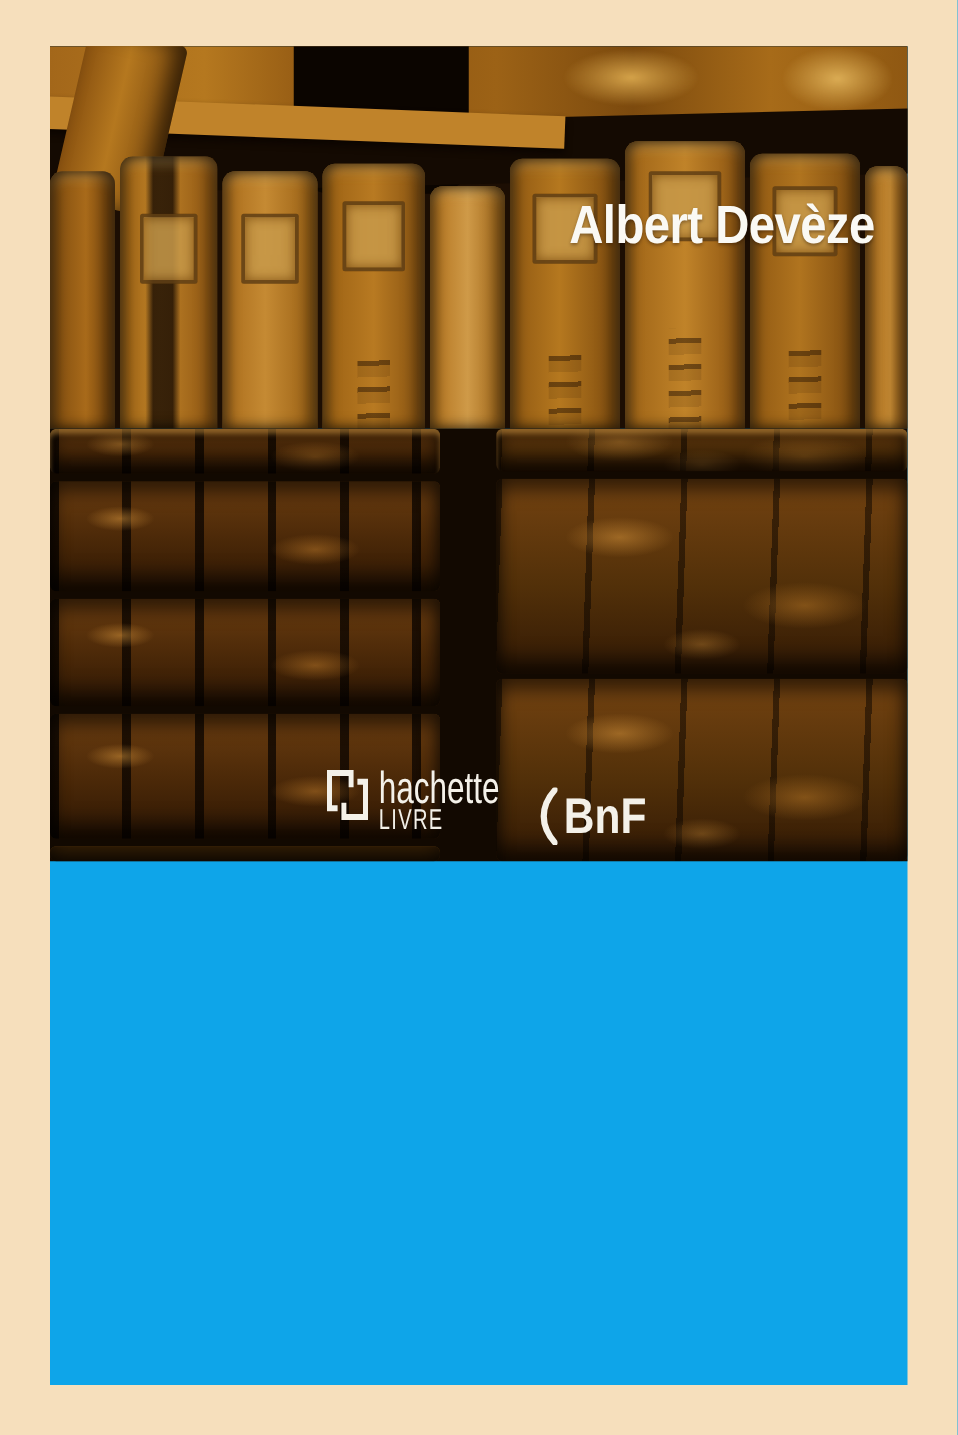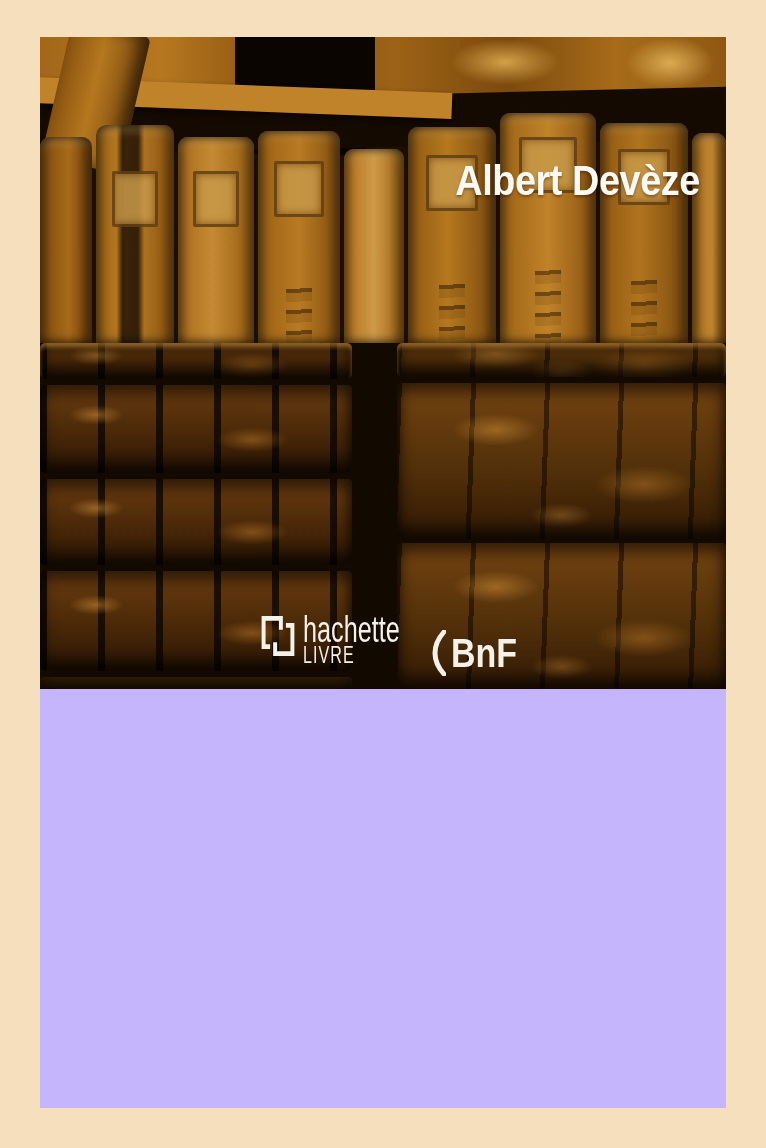--- a/index.html
+++ b/index.html
@@ -1,21 +1,21 @@
 <!DOCTYPE html>
 <html><head>
 <meta charset="utf-8">
 <style>
   html,body{margin:0;padding:0;}
   body{
     width:766px;height:1148px;position:relative;overflow:hidden;
     background:#f6dfbc;
     font-family:"Liberation Sans", sans-serif;
   }
-  .cover{position:absolute;left:40px;top:37px;width:686px;height:1071px;background:#c4b5fd;}
+  .cover{position:absolute;left:40px;top:37px;width:686px;height:1071px;background:#0ea5e9;}
 
   
   .photo-top{position:relative;width:686px;height:306px;background:#1c0e03;overflow:hidden;}
   .shelf-upper{position:absolute;top:0;left:0;right:0;height:80px;
     background:linear-gradient(90deg,#a3671a 0%,#b5781f 18%,#8a5210 34%,#9c6216 52%,#7c4a0e 68%,#a76b19 84%,#8f5812 100%);}
   .gilt{position:absolute;border-radius:50%;filter:blur(1px);}
   .gilt.g1{left:410px;top:2px;width:110px;height:46px;
     background:radial-gradient(ellipse at center,rgba(222,172,80,.9),rgba(160,100,30,0) 70%);}
   .gilt.g2{left:585px;top:0;width:90px;height:52px;
     background:radial-gradient(ellipse at center,rgba(230,185,95,.85),rgba(160,100,30,0) 70%);}

